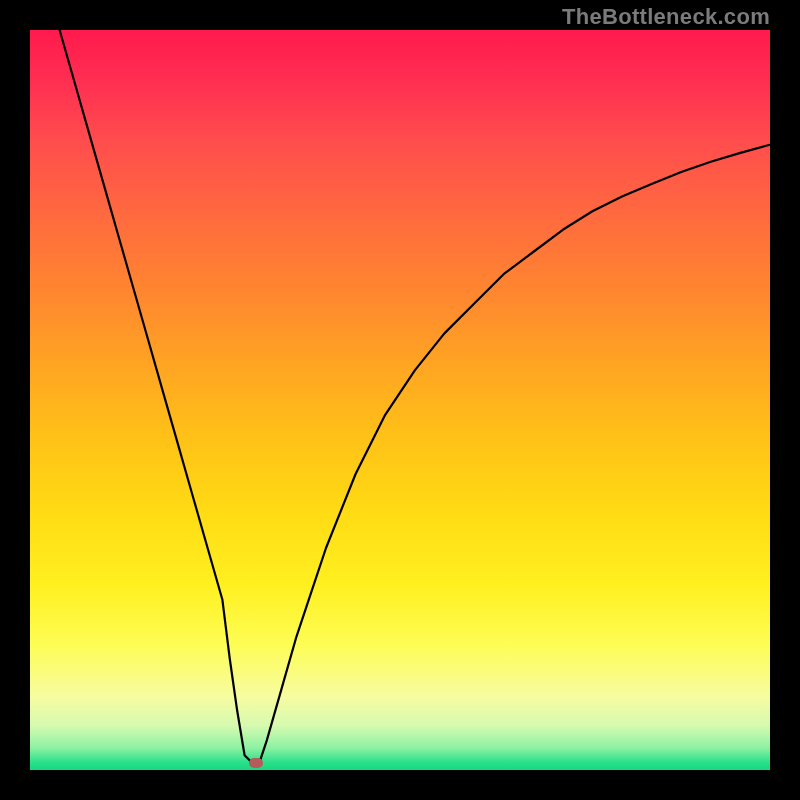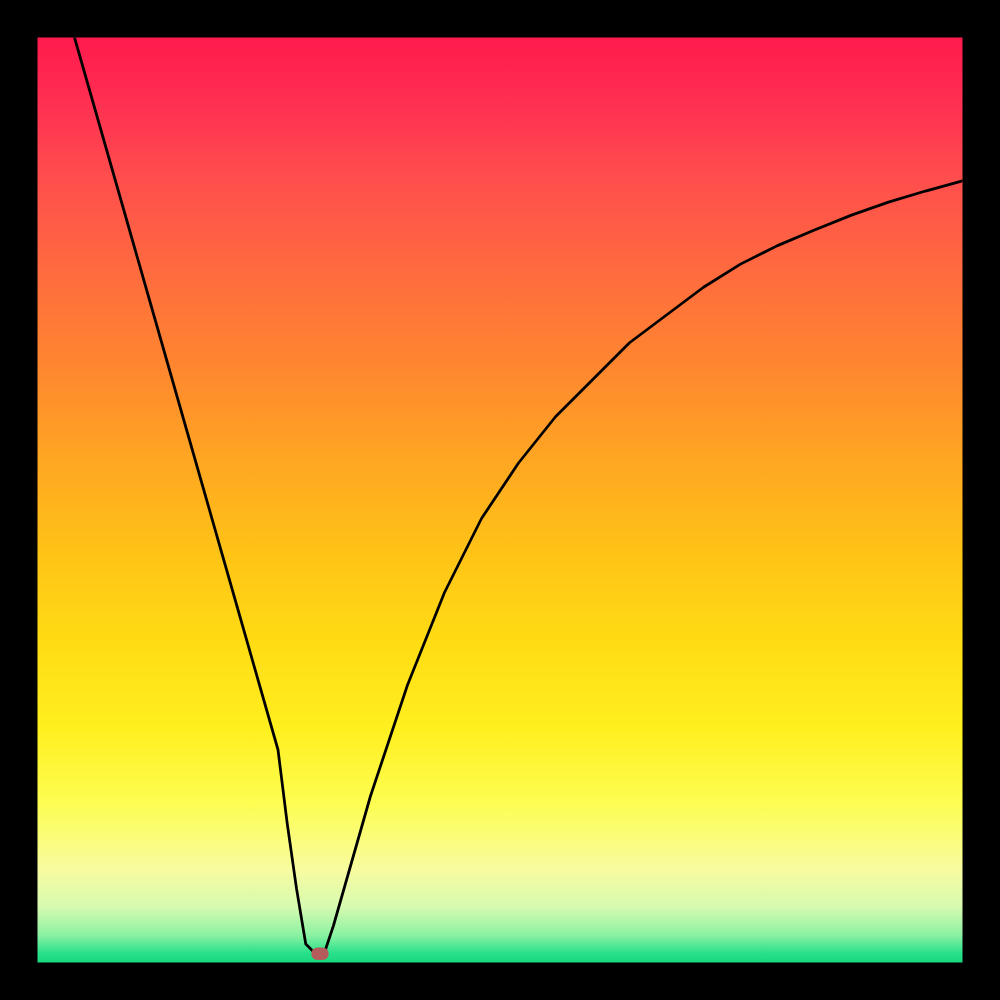--- a/index.html
+++ b/index.html
@@ -64,19 +64,20 @@
     height: 10px;
     border-radius: 5px;
     background: #b45c5c;
     transform: translate(-50%, -50%);
   }
 </style>
 </head>
 <body>
 
 <div class="frame">
+  <div class="watermark">TheBottleneck.com</div>
   <div class="plot-area">
     <svg class="curve" viewBox="0 0 740 740" preserveAspectRatio="none">
       <path id="curve-path" d="M29.60 0.00 L44.40 51.80 L59.20 103.60 L74.00 155.40 L88.80 207.20 L103.60 259.00 L118.40 310.80 L133.20 362.60 L148.00 414.40 L162.80 466.20 L177.60 518.00 L192.40 569.80 L199.80 629.00 L207.20 680.80 L214.60 725.20 L222.00 732.60 L229.40 732.60 L236.80 710.40 L251.60 658.60 L266.40 606.80 L281.20 562.40 L296.00 518.00 L325.60 444.00 L355.20 384.80 L384.80 340.40 L414.40 303.40 L444.00 273.80 L473.60 244.20 L503.20 222.00 L532.80 199.80 L562.40 181.30 L592.00 166.50 L621.60 153.92 L651.20 142.08 L680.80 131.72 L710.40 122.84 L740.00 114.70" fill="none" stroke="#000" stroke-width="2.2" stroke-linejoin="round" stroke-linecap="round"></path>
     </svg>
     <div id="marker" class="marker" style="left: 225.7px; top: 732.6px;"></div>
   </div>
 </div>
 
 </body></html>

